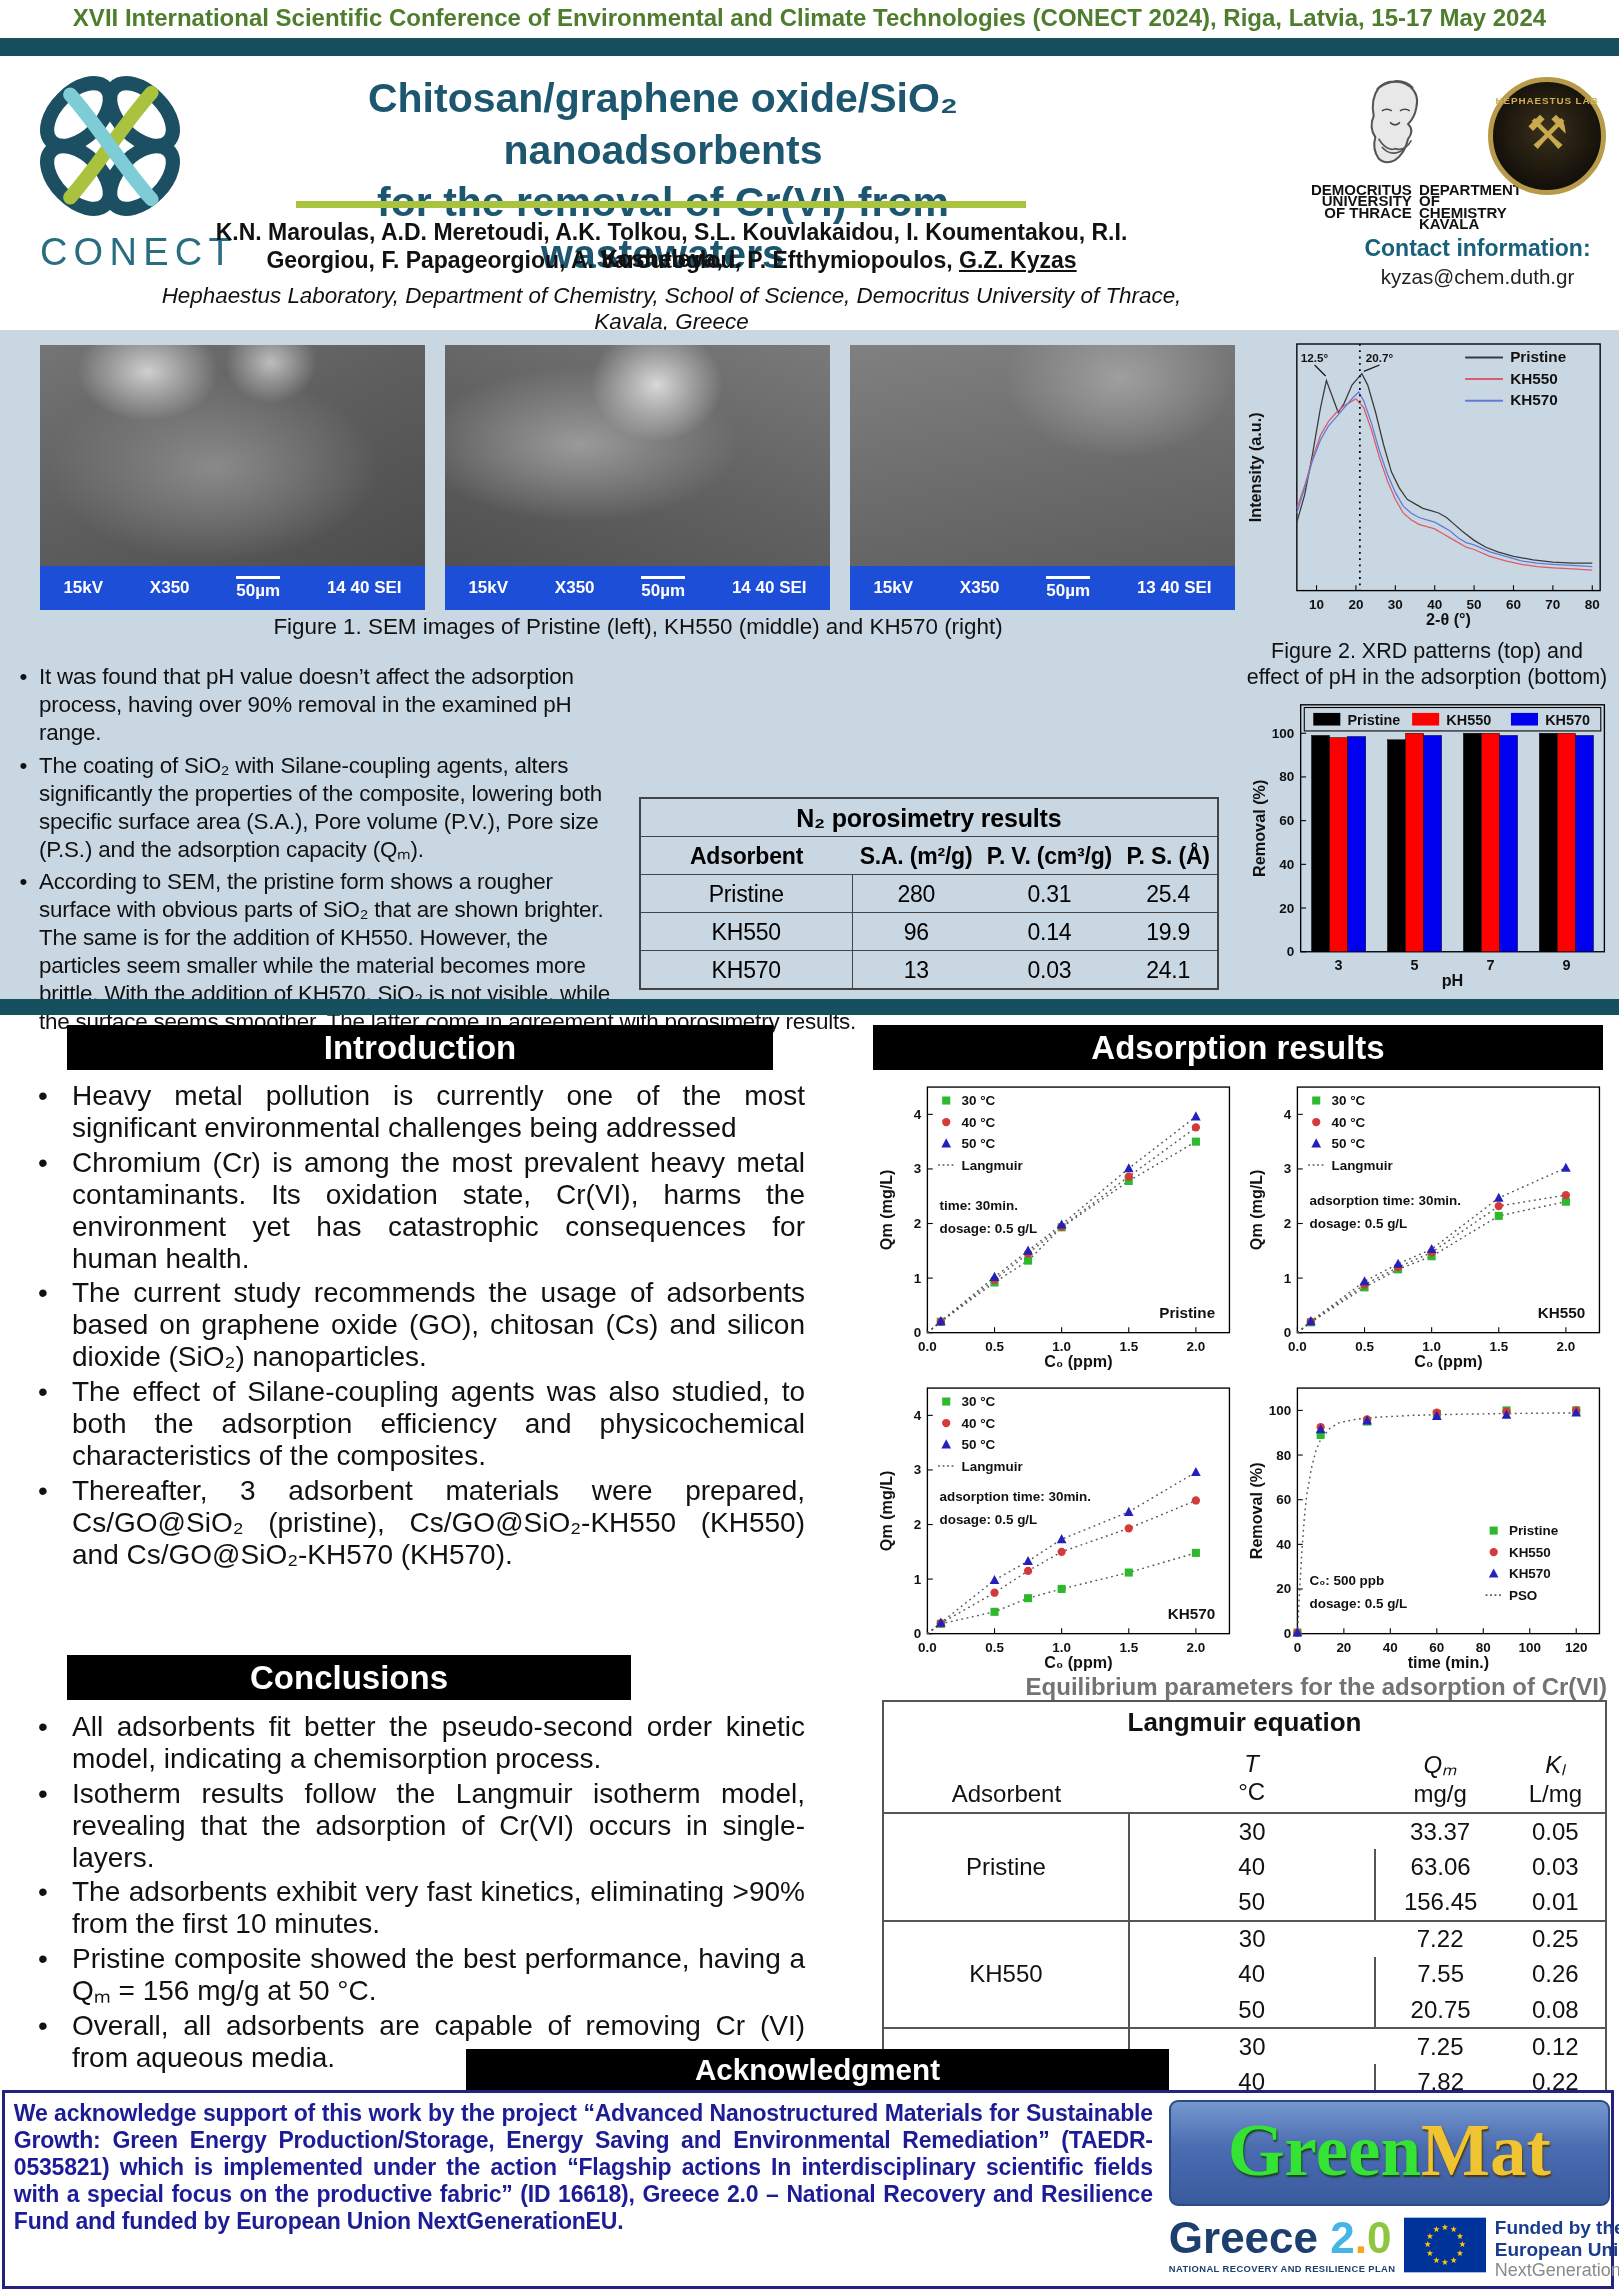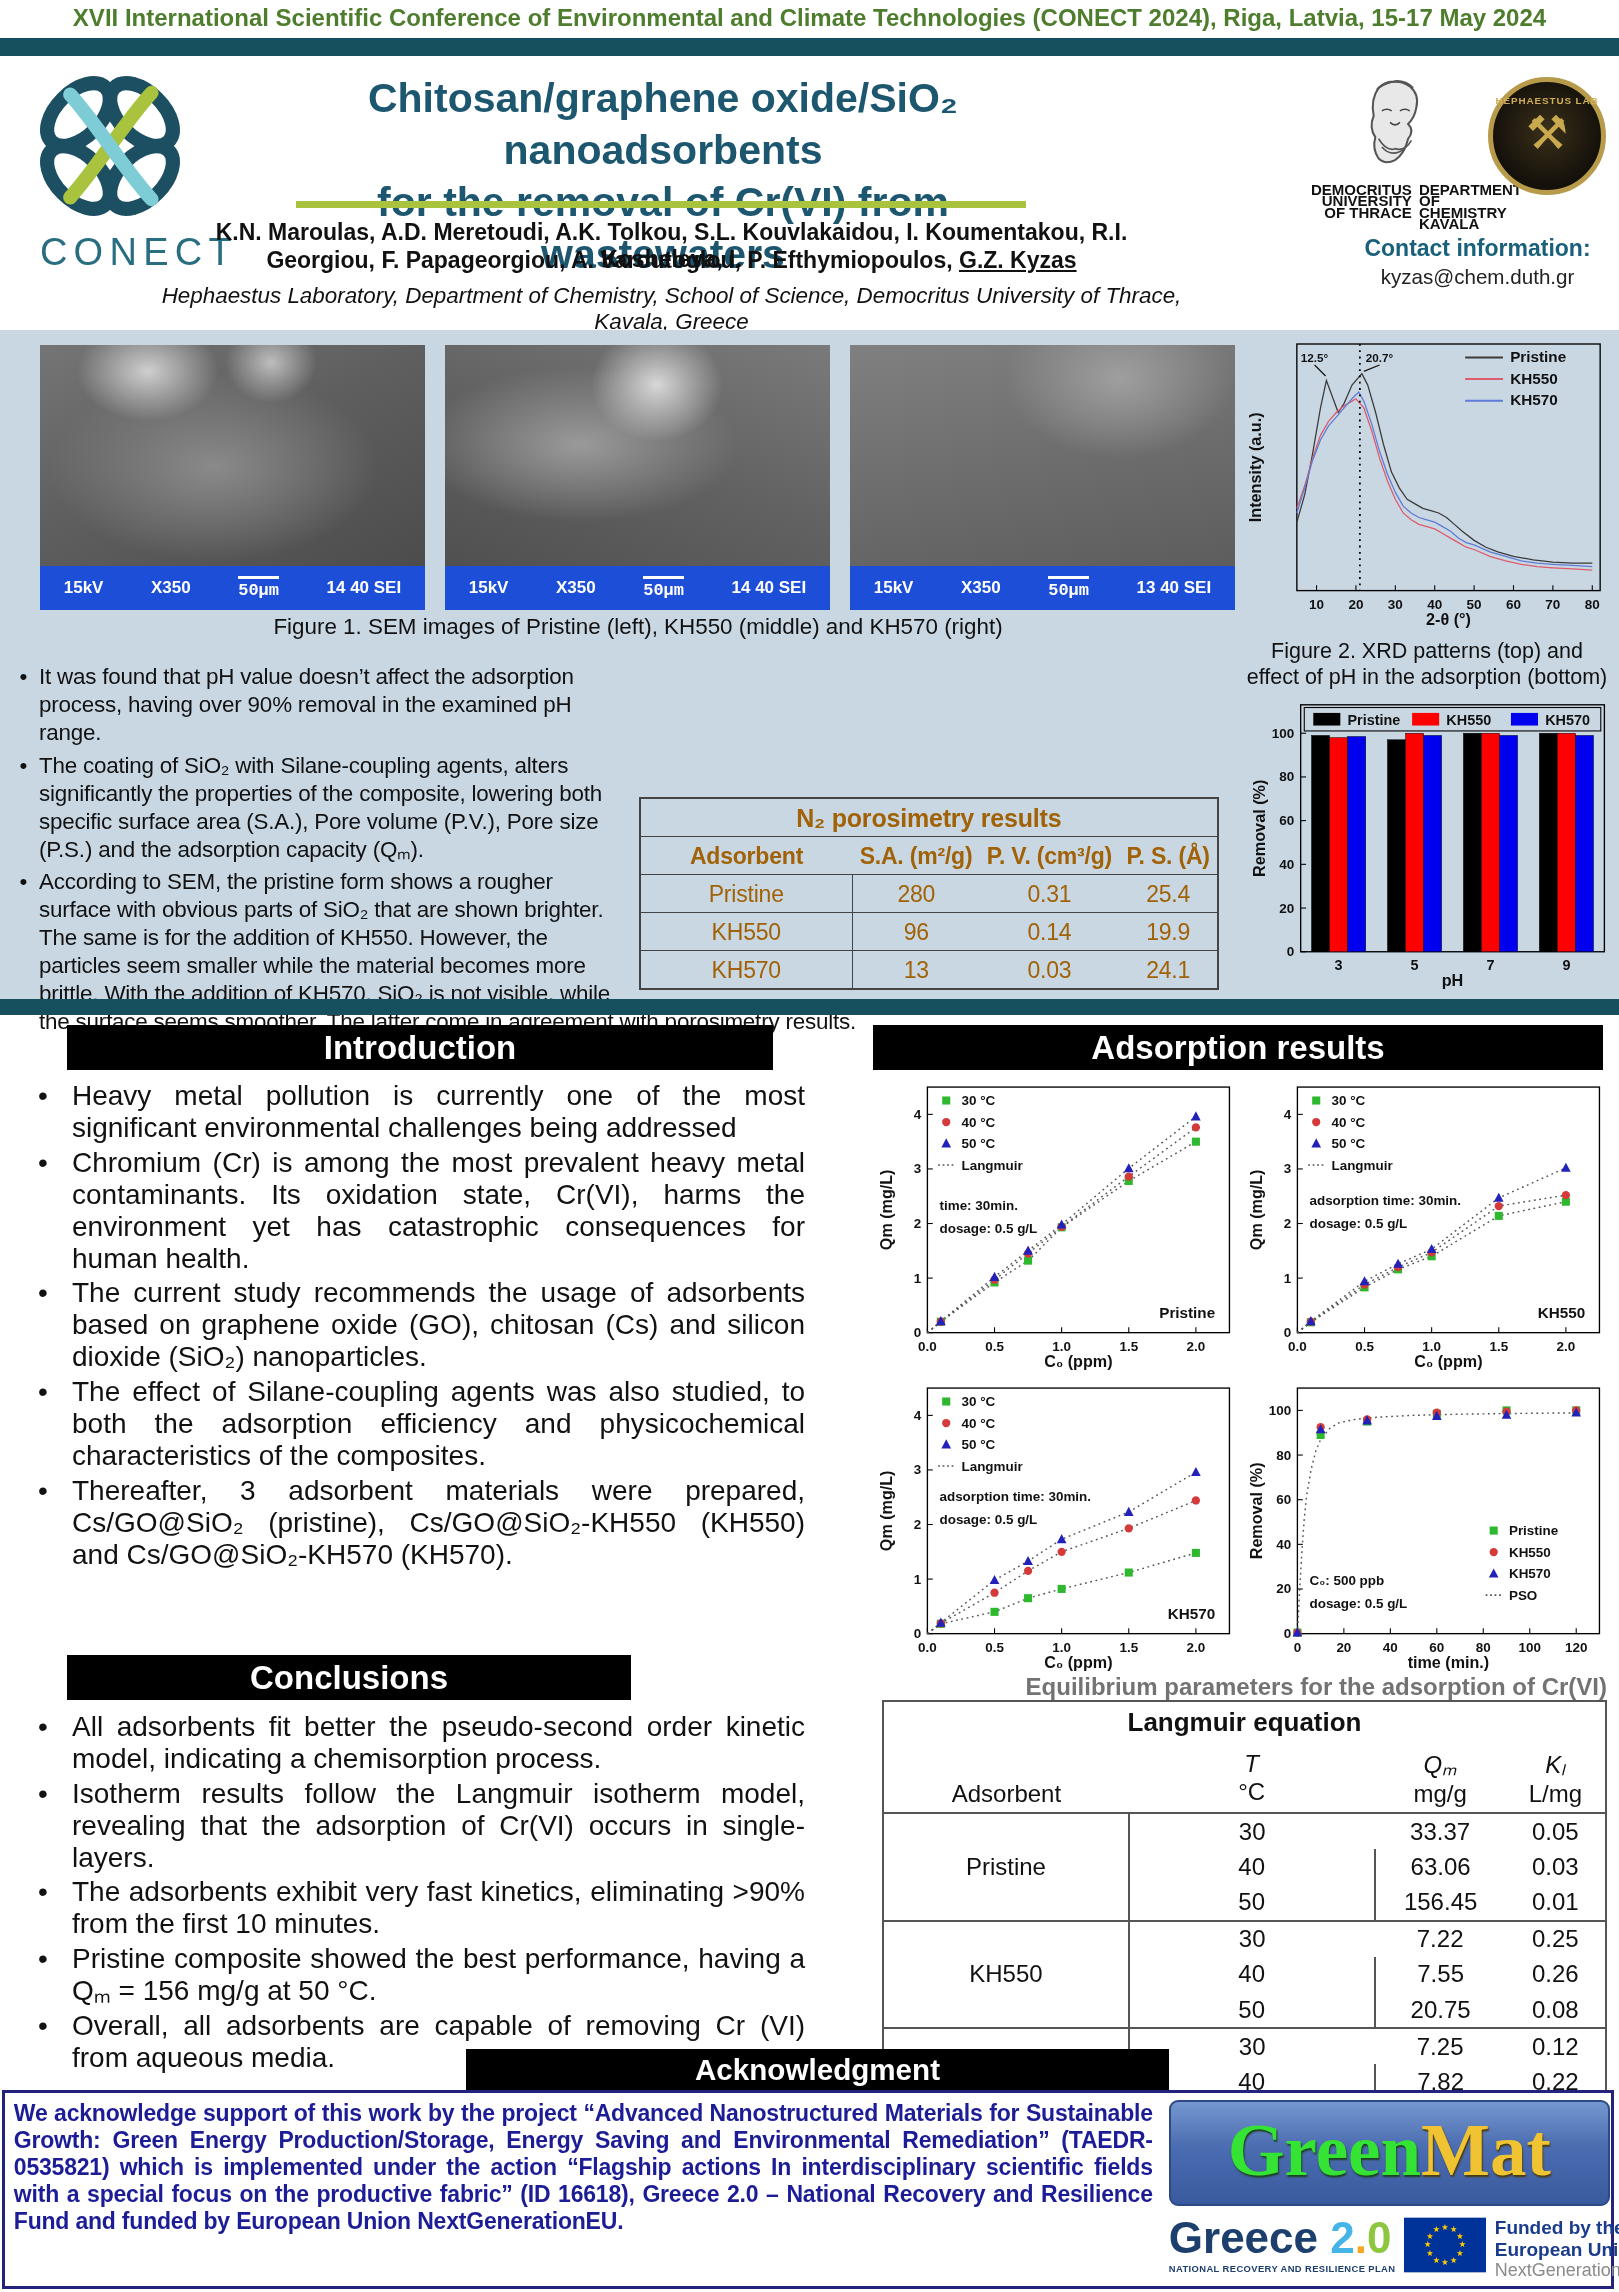--- a/index.html
+++ b/index.html
@@ -40,29 +40,29 @@
       linear-gradient(155deg,#757575 0%,#5f5f5f 45%,#4c4c4c 100%);}
   .sem-b .sem-img{background:
       radial-gradient(ellipse at 55% 18%, #d8d8d8 0%, rgba(160,160,160,0) 22%),
       radial-gradient(ellipse at 35% 45%, #9a9a9a 0%, rgba(130,130,130,0) 45%),
       linear-gradient(200deg,#7a7a7a 0%,#626262 50%,#505050 100%);}
   .sem-c .sem-img{background:
       radial-gradient(ellipse at 70% 15%, #9f9f9f 0%, rgba(140,140,140,0) 30%),
       linear-gradient(170deg,#808080 0%,#6e6e6e 50%,#5d5d5d 100%);}
   .sem-bar{width:385px;height:44px;background:#1d4ed8;color:#fff;display:flex;align-items:center;
     justify-content:space-around;font-size:17px;font-weight:bold;}
-  .scalebar{border-top:3.6px solid #fff;padding-top:2px;font-family:Liberation Mono, monospace;}
+  .scalebar{border-top:3.6px solid #fff;padding-top:2px;}
   .fig1-cap{left:40px;top:614px;width:1196px;text-align:center;font-size:22.4px;color:#111;}
   .fig2-cap{left:1240px;top:638px;width:374px;text-align:center;font-size:21.5px;color:#111;line-height:26px;}
   .bullets1{left:16px;top:663px;width:1239px;font-size:22.4px;color:#111;line-height:28px;letter-spacing:-0.2px;}
   .bullets1 ul{margin:0;padding:0;list-style:none;}
   .bullets1 li{position:relative;padding-left:23px;margin-bottom:4.5px;}
   .bullets1 li::before{content:"•";position:absolute;left:3.6px;}
   .ptable-wrap{float:right;margin:134px 36px 0 14.3px;}
-  table.ptable{border-collapse:collapse;border:2.2px solid #444;background:transparent;font-size:23px;color:#a16207;}
+  table.ptable{border-collapse:collapse;border:2.2px solid #444;background:transparent;font-size:23px;color:#000000;}
   table.ptable td,table.ptable th{padding:4.5px 7.2px;text-align:center;border-bottom:1.8px solid #444;}
   table.ptable .ptitle{font-weight:bold;font-size:25px;}
   table.ptable td:first-child{border-right:1.8px solid #444;width:197px;}
   table.ptable th:first-child{border-right:0;}
   
   .sec-h{background:#000000;color:#fff;font-weight:bold;font-size:33px;text-align:center;line-height:45px;height:45px;}
   
   .lower-b{font-size:28px;color:#111;line-height:32px;text-align:justify;}
   .lower-b ul{margin:0;padding:0;list-style:none;}
   .lower-b li{position:relative;padding-left:43px;margin-bottom:2.7px;}

